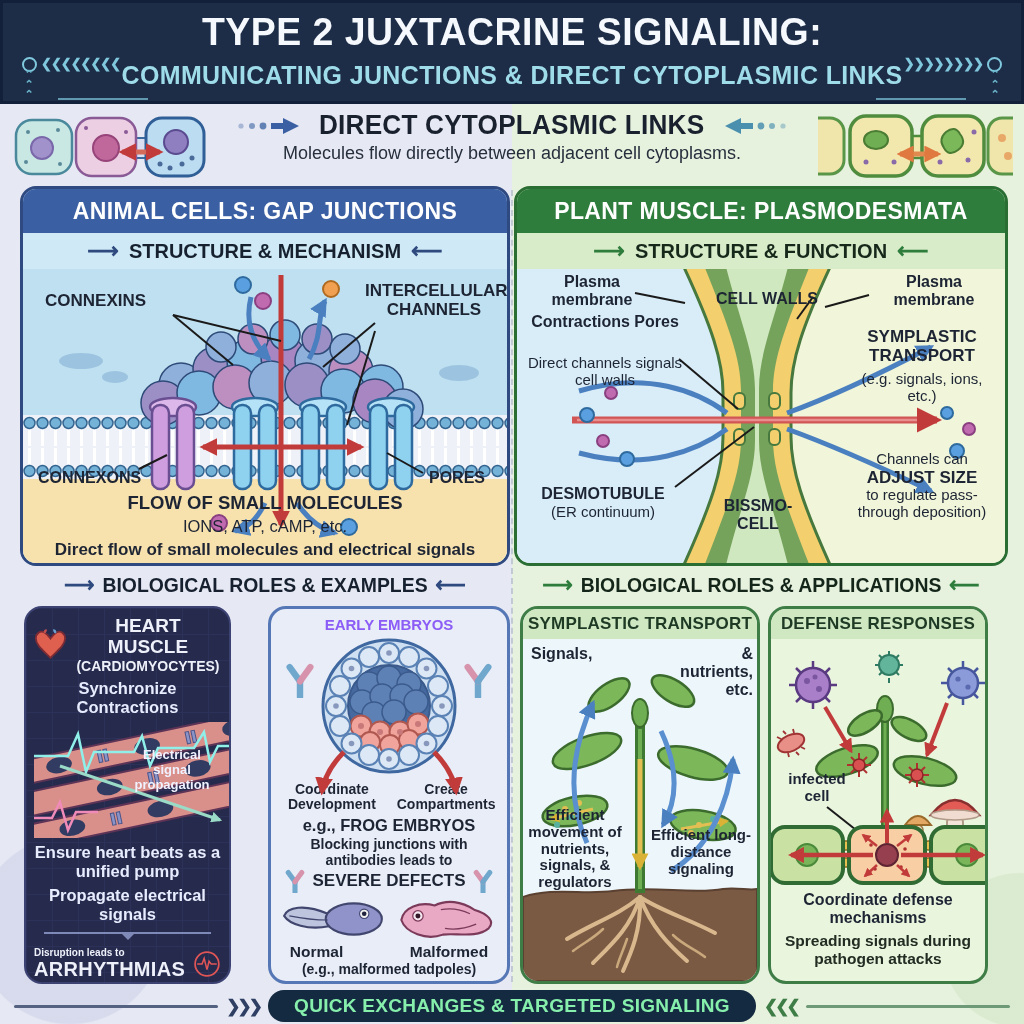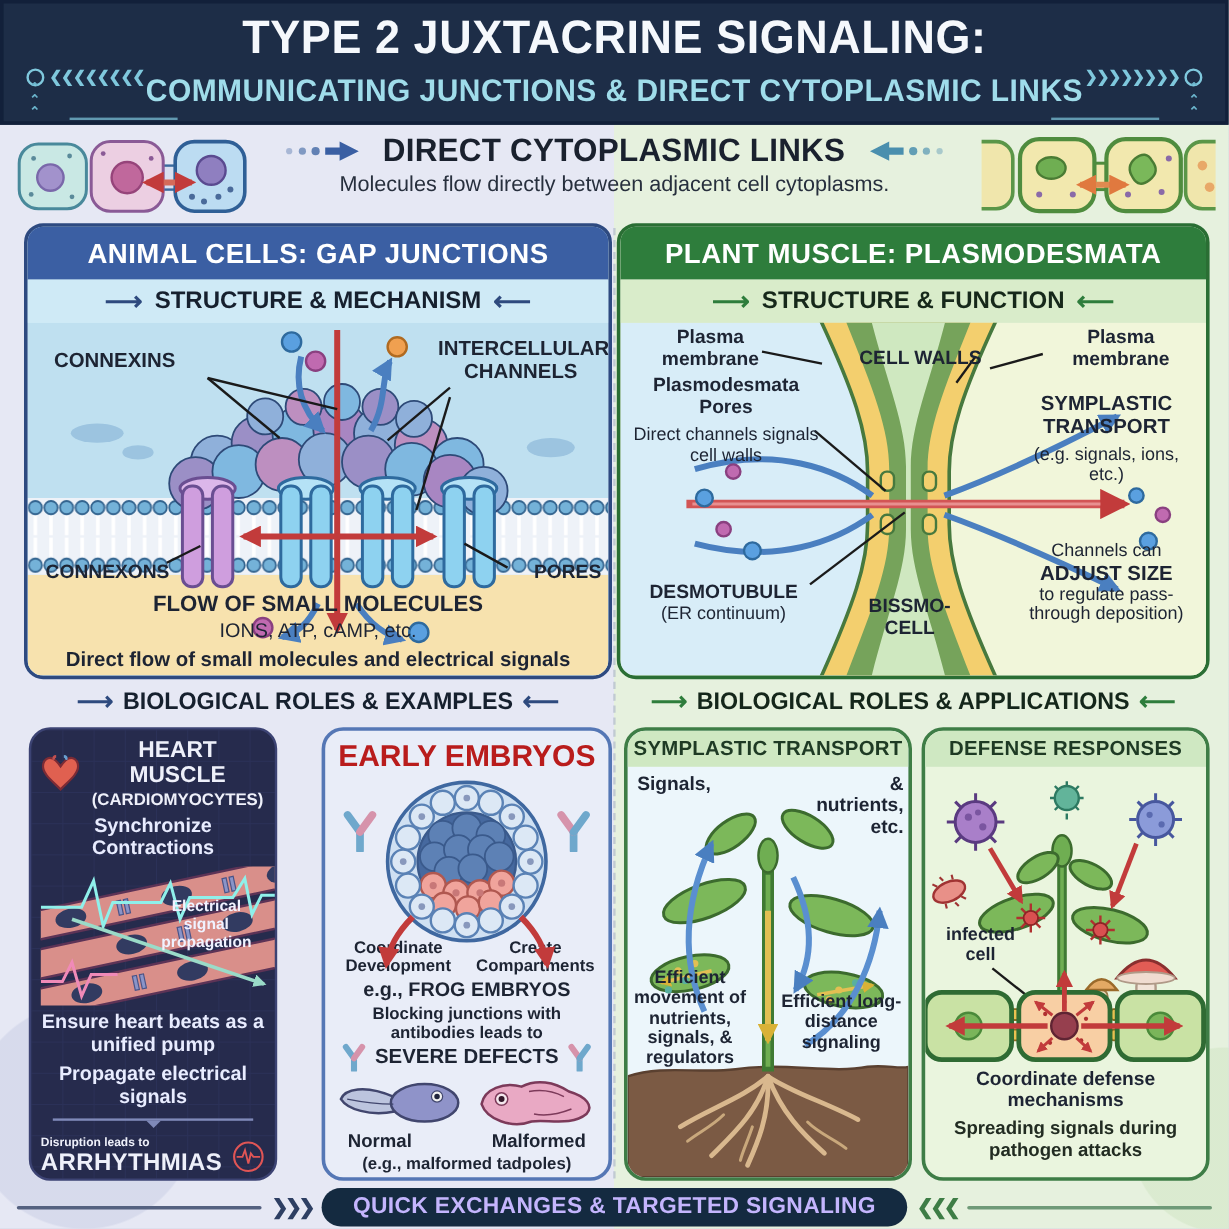--- a/index.html
+++ b/index.html
@@ -50,38 +50,38 @@
   .roles-left{left:20px;width:490px;} .roles-right{left:514px;width:494px;color:#14261a;}
   .roles .arr{font-size:22px;}
   
   .card{position:absolute;top:606px;height:378px;border-radius:18px;box-sizing:border-box;overflow:hidden;}
   .card-heart{left:24px;width:207px;background:#262b4d;border:2px solid #3c4373;color:#eef0fa;
        background-image:linear-gradient(#2b3158 1px,transparent 1px),linear-gradient(90deg,#2b3158 1px,transparent 1px);
        background-size:26px 26px;padding:8px 8px;display:flex;flex-direction:column;gap:5px;}
   .card-embryo{left:268px;width:242px;background:#e9edf8;border:3px solid #5577b5;
        padding:4px 6px;display:flex;flex-direction:column;align-items:center;}
   .card-sym{left:520px;width:240px;background:#ecf6fb;border:3px solid #3e7d46;}
-  .card-def{left:768px;width:240px;background:#eaf5de;border:3px solid #3e7d46;}
+  .card-def{left:768px;width:220px;background:#eaf5de;border:3px solid #3e7d46;}
   .card-green-bar{height:30px;background:#cfe8c2;display:flex;align-items:center;justify-content:center;
        font-size:17px;font-weight:700;color:#1e3a24;letter-spacing:.2px;}
   
   .h-titlerow{display:flex;align-items:center;justify-content:center;gap:8px;}
   .h-title{font-size:19px;font-weight:700;text-align:center;line-height:1.1;}
   .h-sub{font-size:14px;font-weight:700;text-align:center;}
   .h-line{font-size:16.5px;font-weight:600;text-align:center;color:#e8ecff;}
   .h-muscle{position:relative;height:116px;}
   .h-signal{position:absolute;right:2px;top:26px;width:94px;font-size:13px;font-weight:600;
        text-align:center;line-height:1.15;color:#f0f2ff;}
   .h-div{border-top:2px solid #7f89b8;margin:3px 10px;position:relative;}
   .h-div::after{content:"";position:absolute;left:50%;top:0;margin-left:-6px;
        border:6px solid transparent;border-top-color:#7f89b8;}
   .h-bottom{display:flex;align-items:center;justify-content:center;gap:8px;}
   .h-dis1{font-size:10px;font-weight:700;} .h-dis2{font-size:20px;font-weight:700;letter-spacing:.3px;}
   
-  .e-title{font-size:25px;font-weight:700;color:#b91c1c;padding:3px 0 1px;}
+  .e-title{font-size:15px;font-weight:700;color:#8b5cf6;padding:3px 0 1px;}
   .e-graphic{position:relative;width:100%;height:168px;}
   .e-labels{display:flex;width:100%;justify-content:space-between;font-size:14px;font-weight:700;
        text-align:center;line-height:1.1;margin-top:1px;}
   .e-labels div{width:49%;}
   .e-eg{font-size:16.5px;font-weight:700;margin-top:3px;}
   .e-block{font-size:14px;font-weight:600;text-align:center;line-height:1.15;margin-top:1px;width:190px;}
   .e-severe{display:flex;align-items:center;gap:6px;font-size:17px;font-weight:700;margin-top:1px;}
   .e-tads{display:flex;align-items:center;justify-content:center;gap:8px;margin-top:2px;}
   .e-nm{display:flex;width:100%;justify-content:space-around;font-size:15.5px;font-weight:700;gap:41px;}
   .e-cap{font-size:14px;font-weight:600;}
@@ -92,21 +92,21 @@
   .d-texts{padding:4px 6px;display:flex;flex-direction:column;gap:4px;}
   .d-t1{font-size:16px;font-weight:700;text-align:center;line-height:1.15;}
   .d-t2{font-size:15.5px;font-weight:700;text-align:center;line-height:1.15;color:#222c22;}
   
   .footer{position:absolute;left:0;top:988px;width:1024px;height:36px;display:flex;align-items:center;
        padding:0 14px;box-sizing:border-box;gap:8px;}
   .f-line{flex:1;height:3px;border-radius:2px;}
   .f-line.l{background:#546180;} .f-line.r{background:#6f9a78;}
   .f-chev{font-size:17px;font-weight:700;letter-spacing:-3px;}
   .f-chev.l{color:#2e3f63;} .f-chev.r{color:#3e7d46;}
-  .f-pill{background:#142a40;border-radius:22px;padding:5px 26px;color:#c4b5fd;font-size:19px;
+  .f-pill{background:#142a40;border-radius:22px;padding:5px 26px;color:#86efac;font-size:19px;
        font-weight:700;letter-spacing:.3px;white-space:nowrap;}
   
   .col-div{position:absolute;left:511px;top:190px;height:792px;border-left:2px dashed #b9c2cf;opacity:.8;}
   .tex{position:absolute;border-radius:50%;opacity:.5;}
 </style>
 </head>
 <body>
 
 <svg width="0" height="0" style="position:absolute" aria-hidden="true">
 <defs>
@@ -286,21 +286,21 @@
             <line x1="150" y1="46" x2="258" y2="72"></line>
           <line x1="352" y1="54" x2="300" y2="98"></line>
             <line x1="352" y1="62" x2="324" y2="156"></line>
           <line x1="116" y1="200" x2="144" y2="186"></line>
             <line x1="400" y1="204" x2="364" y2="184"></line>
         </g>
       </svg>
       <div class="lbl" style="left:22px;top:22px;font-size:17px;">CONNEXINS</div>
       <div class="lbl" style="right:4px;top:12px;width:138px;font-size:17px;">INTERCELLULAR CHANNELS</div>
       <div class="lbl" style="left:15px;top:200px;font-size:16px;">CONNEXONS</div>
-      <div class="lbl" style="right:6px;top:200px;font-size:16px;margin-left:12px;">PORES</div>
+      <div class="lbl" style="right:22px;top:200px;font-size:16px;margin-left:12px;">PORES</div>
       <div class="lbl sub" style="left:0;right:0;top:248px;font-size:16.5px;font-weight:500;">IONS, ATP, cAMP, etc.</div>
       <div class="lbl" style="left:0;right:0;top:224px;font-size:18.5px;">FLOW OF SMALL MOLECULES</div>
       <div class="lbl" style="left:0;right:0;top:271px;font-size:17px;">Direct flow of small molecules and electrical signals</div>
     </div>
   </section>
 
   <section class="panel panel-plant">
     <div class="bar bar-plant">PLANT MUSCLE: PLASMODESMATA</div>
     <div class="band band-plant">
       <span class="arr arr-green">⟶</span>
@@ -337,21 +337,21 @@
           <line x1="118" y1="24" x2="168" y2="34"></line>
           <line x1="296" y1="28" x2="280" y2="50"></line>
           <line x1="352" y1="26" x2="308" y2="38"></line>
           <line x1="162" y1="90" x2="221" y2="140"></line>
           <line x1="158" y1="218" x2="237" y2="158"></line>
         </g>
       </svg>
       <div class="lbl" style="left:20px;top:4px;width:110px;font-size:16px;">Plasma membrane</div>
       <div class="lbl" style="left:190px;top:8px;width:120px;font-size:16px;margin-top:13px;">CELL WALLS</div>
       <div class="lbl" style="right:16px;top:4px;width:110px;font-size:16px;">Plasma membrane</div>
-      <div class="lbl" style="left:8px;top:44px;width:160px;font-size:16px;">Plasmodesmata Pores</div>
+      <div class="lbl" style="left:8px;top:44px;width:160px;font-size:16px;">Contractions Pores</div>
       <div class="lbl sub" style="left:8px;top:86px;width:160px;font-size:15px;font-weight:500;">Direct channels signals cell walls</div>
       <div class="lbl" style="right:8px;top:58px;width:150px;font-size:17px;">SYMPLASTIC TRANSPORT</div>
       <div class="lbl" style="left:6px;top:216px;width:160px;font-size:16px;">
         <span>DESMOTUBULE</span><br>
         <span class="sub" style="font-weight:500;font-size:15px;">(ER continuum)</span>
       </div>
       <div class="lbl sub" style="right:8px;top:102px;width:150px;font-size:15px;font-weight:500;">(e.g. signals, ions, etc.)</div>
       <div class="lbl" style="left:196px;top:228px;width:90px;font-size:16px;">BISSMO-CELL</div>
       <div class="lbl" style="right:4px;top:182px;width:158px;font-size:15px;font-weight:500;">
         <span>Channels can</span><br>

